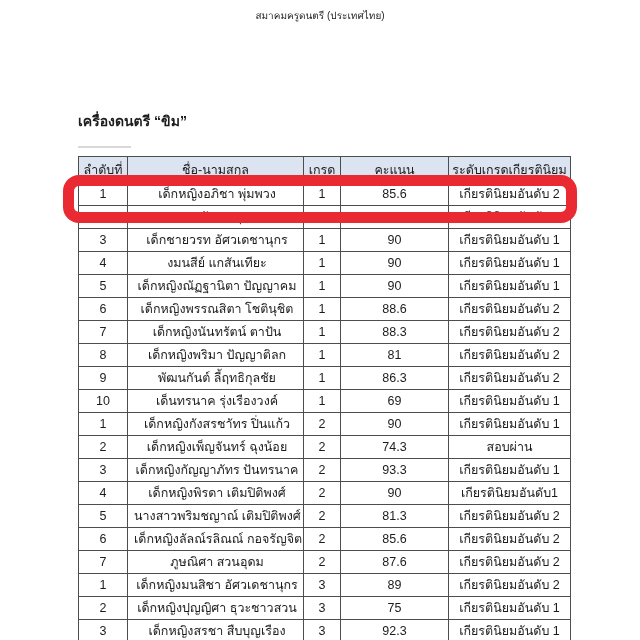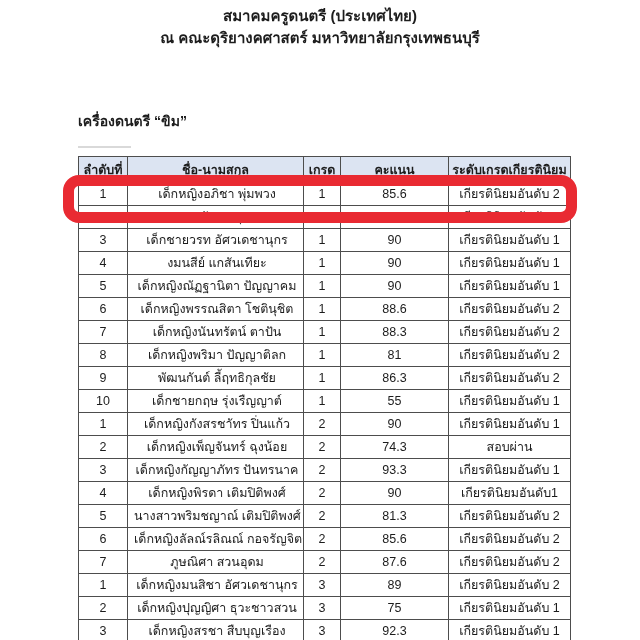--- a/index.html
+++ b/index.html
@@ -8,21 +8,21 @@
     background: #ffffff;
     overflow: hidden;
     position: relative;
     font-family: "Liberation Sans", "DejaVu Sans", sans-serif;
     color: #1c1c1c;
     -webkit-font-smoothing: antialiased;
   }
   .titles {
     position: absolute; top: 5px; left: 0; width: 640px;
     text-align: center;
-    font-size: 15px; font-weight: 700;
+    font-size: 10px; font-weight: 400;
     line-height: 22px;
   }
   .section-label {
     position: absolute; top: 110px; left: 78px;
     font-size: 14px; font-weight: 600;
   }
   .artifact-line {
     position: absolute; top: 146px; left: 78px;
     width: 53px; height: 2px;
     background: #d9d9d9;
@@ -39,21 +39,21 @@
     padding: 0 3px;
     height: 22px;
     text-align: center;
     vertical-align: middle;
     overflow: hidden;
     white-space: nowrap;
   }
   table.results thead th {
     background: var(--header-bg, #dce4f2);
     height: 25px;
-    font-weight: 700;
+    font-weight: 400;
   }
   table.results td.name-cell {
     text-align: center;
     padding-left: 6px;
   }
   .highlight-box {
     position: absolute;
     left: 63px; top: 175px;
     width: 514px; height: 48px;
     box-sizing: border-box;
@@ -63,21 +63,20 @@
     pointer-events: none;
   }
 </style>
 </head>
 <body style="--header-bg: #dce4f2; --highlight-red: #e92a32;">
 
 <div class="page">
 
   <div class="titles" id="titles">
       <div>สมาคมครูดนตรี (ประเทศไทย)</div>
-      <div>ณ คณะดุริยางคศาสตร์ มหาวิทยาลัยกรุงเทพธนบุรี</div>
     </div>
 
   <div class="section-label">เครื่องดนตรี “ขิม”</div>
 
   <div class="artifact-line"></div>
 
   <table class="results">
     <colgroup>
       <col style="width:49px">
       <col style="width:176px">
@@ -153,23 +152,23 @@
         </tr>
         <tr>
           <td>9</td>
           <td class="name-cell">พัฒนกันต์  ลี้ฤทธิกุลชัย</td>
           <td>1</td>
           <td>86.3</td>
           <td>เกียรตินิยมอันดับ 2</td>
         </tr>
         <tr>
           <td>10</td>
-          <td class="name-cell">เด็กชายกฤษ  รุ่งเรืญญาต์</td>
-          <td>1</td>
-          <td>55</td>
+          <td class="name-cell">เด็นทรนาค  รุ่งเรืองวงค์</td>
+          <td>1</td>
+          <td>69</td>
           <td>เกียรตินิยมอันดับ 1</td>
         </tr>
         <tr>
           <td>1</td>
           <td class="name-cell">เด็กหญิงกังสรชาัทร  ปิ่นแก้ว</td>
           <td>2</td>
           <td>90</td>
           <td>เกียรตินิยมอันดับ 1</td>
         </tr>
         <tr>

